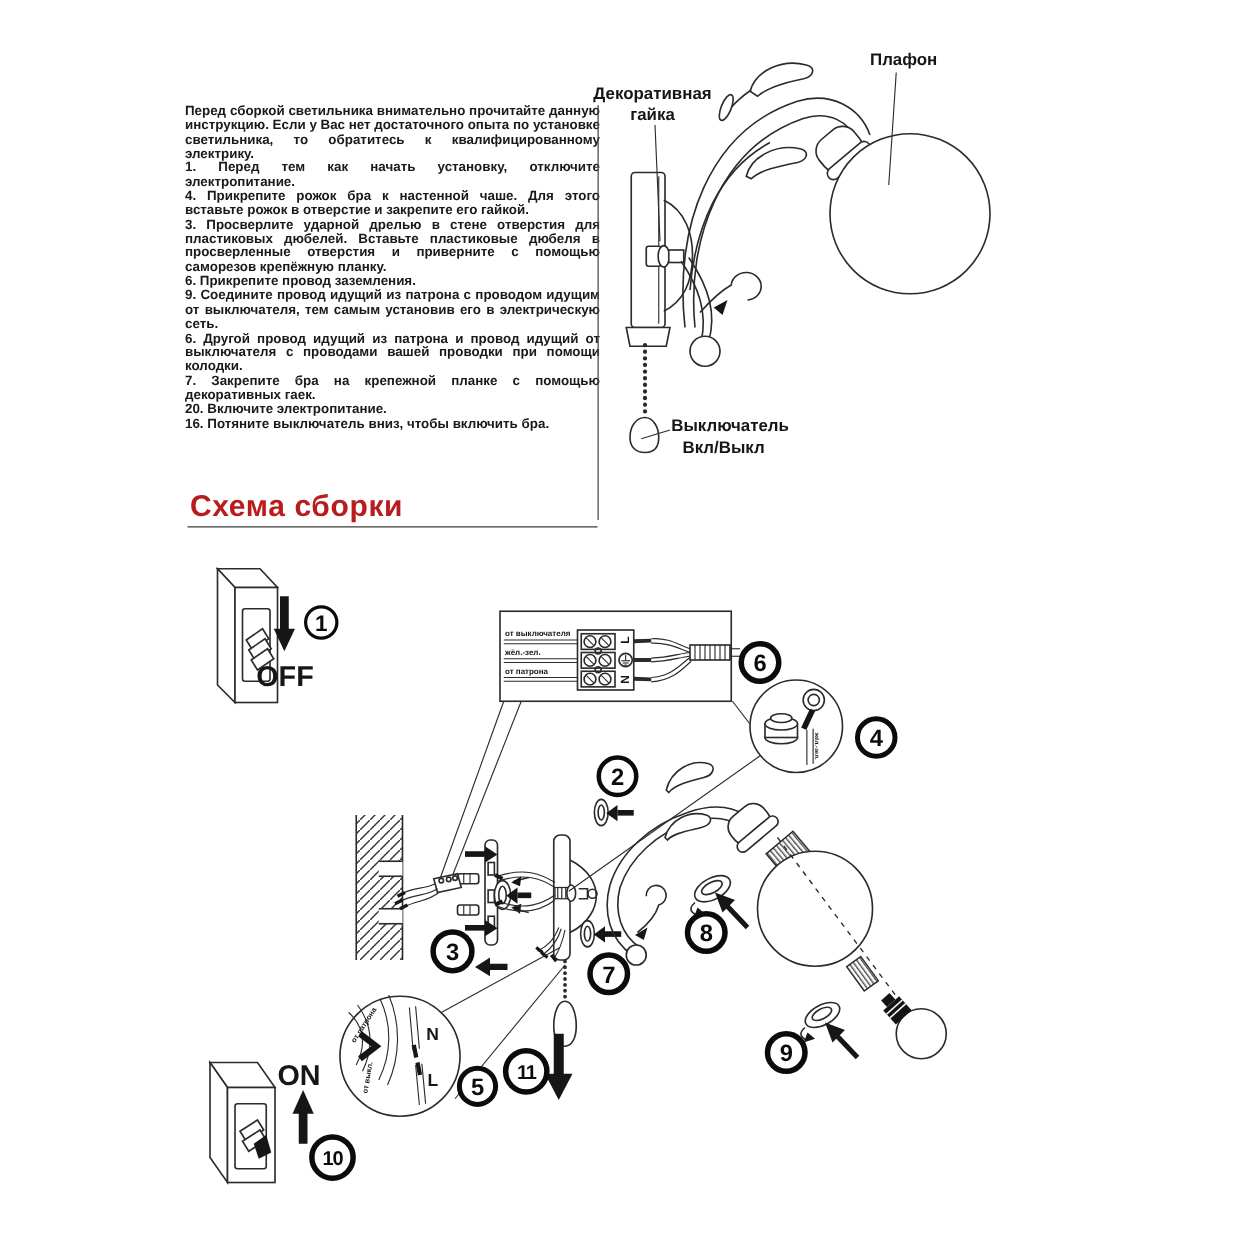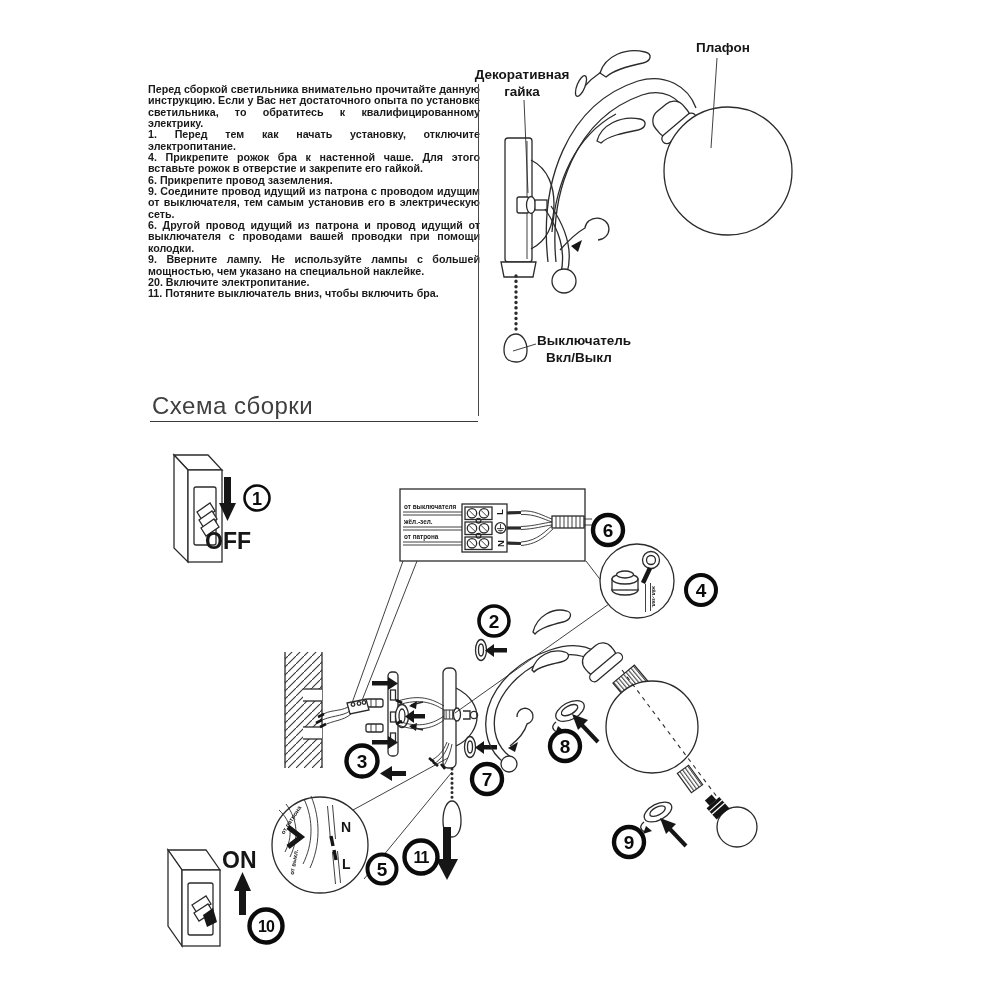--- a/index.html
+++ b/index.html
@@ -10,21 +10,21 @@
   }
   .instructions{
     position:absolute;left:148px;top:84px;width:332px;
     font-size:10.7px;line-height:11.35px;font-weight:bold;
     text-align:justify;color:#1a1a1a;
   }
   .instructions p{margin:0;}
   .vrule{position:absolute;left:478px;top:84px;width:1px;height:332px;background:#4a4a4a;}
   .heading{
     position:absolute;left:152px;top:392px;width:326px;
-    font-size:24px;font-weight:400;letter-spacing:.5px;color:#404040;
+    font-size:24px;font-weight:700;letter-spacing:.5px;color:#b91c1c;
   }
   .heading-rule{position:absolute;left:150px;top:421px;width:328px;height:1.4px;background:#3a3a3a;}
   svg.art{position:absolute;left:0;top:0;}
   .ln{stroke:#2b2b2b;stroke-width:1.3;fill:none;}
   .lnw{stroke:#2b2b2b;stroke-width:1.3;fill:#ffffff;}
   .thin{stroke:#2b2b2b;stroke-width:0.9;fill:none;}
   .blk{fill:#161616;stroke:none;}
   .badge-c{fill:#ffffff;stroke:#0b0b0b;}
   .badge-t{font-weight:bold;fill:#0b0b0b;text-anchor:middle;}
   .lbl{fill:#161616;font-weight:bold;}
@@ -32,26 +32,27 @@
 </style>
 </head>
 <body>
 
 <div class="page">
 
   <div class="instructions">
     <p>Перед сборкой светильника внимательно прочитайте данную инструкцию. Если у Вас нет достаточного опыта по установке светильника, то обратитесь к квалифицированному электрику.</p>
     <p>1. Перед тем как начать установку, отключите электропитание.</p>
     <p>4. Прикрепите рожок бра к настенной чаше. Для этого вставьте рожок в отверстие и закрепите его гайкой.</p>
+    <p>3. Просверлите ударной дрелью в стене отверстия для пластиковых дюбелей. Вставьте пластиковые дюбеля в просверленные отверстия и приверните с помощью саморезов крепёжную планку.</p>
     <p>6. Прикрепите провод заземления.</p>
     <p>9. Соедините провод идущий из патрона с проводом идущим от выключателя, тем самым установив его в электрическую сеть.</p>
     <p>6. Другой провод идущий из патрона и провод идущий от выключателя с проводами вашей проводки при помощи колодки.</p>
-    <p>9. Вверните лампу. Не используйте лампы с большей мощностью, чем указано на специальной наклейке.</p>
+    <p>7. Закрепите бра на крепежной планке с помощью декоративных гаек.</p>
     <p>20. Включите электропитание.</p>
-    <p>11. Потяните выключатель вниз, чтобы включить бра.</p>
+    <p>16. Потяните выключатель вниз, чтобы включить бра.</p>
   </div>
 
   <div class="vrule"></div>
   <div class="heading">Схема сборки</div>
   <div class="heading-rule"></div>
 
   <svg class="art" width="1000" height="1000" viewBox="0 0 1000 1000">
     <defs>
       <pattern id="hatch" width="8" height="8" patternUnits="userSpaceOnUse">
         <path d="M0,8 L8,0" stroke="#333" stroke-width="1.1" fill="none"></path>

